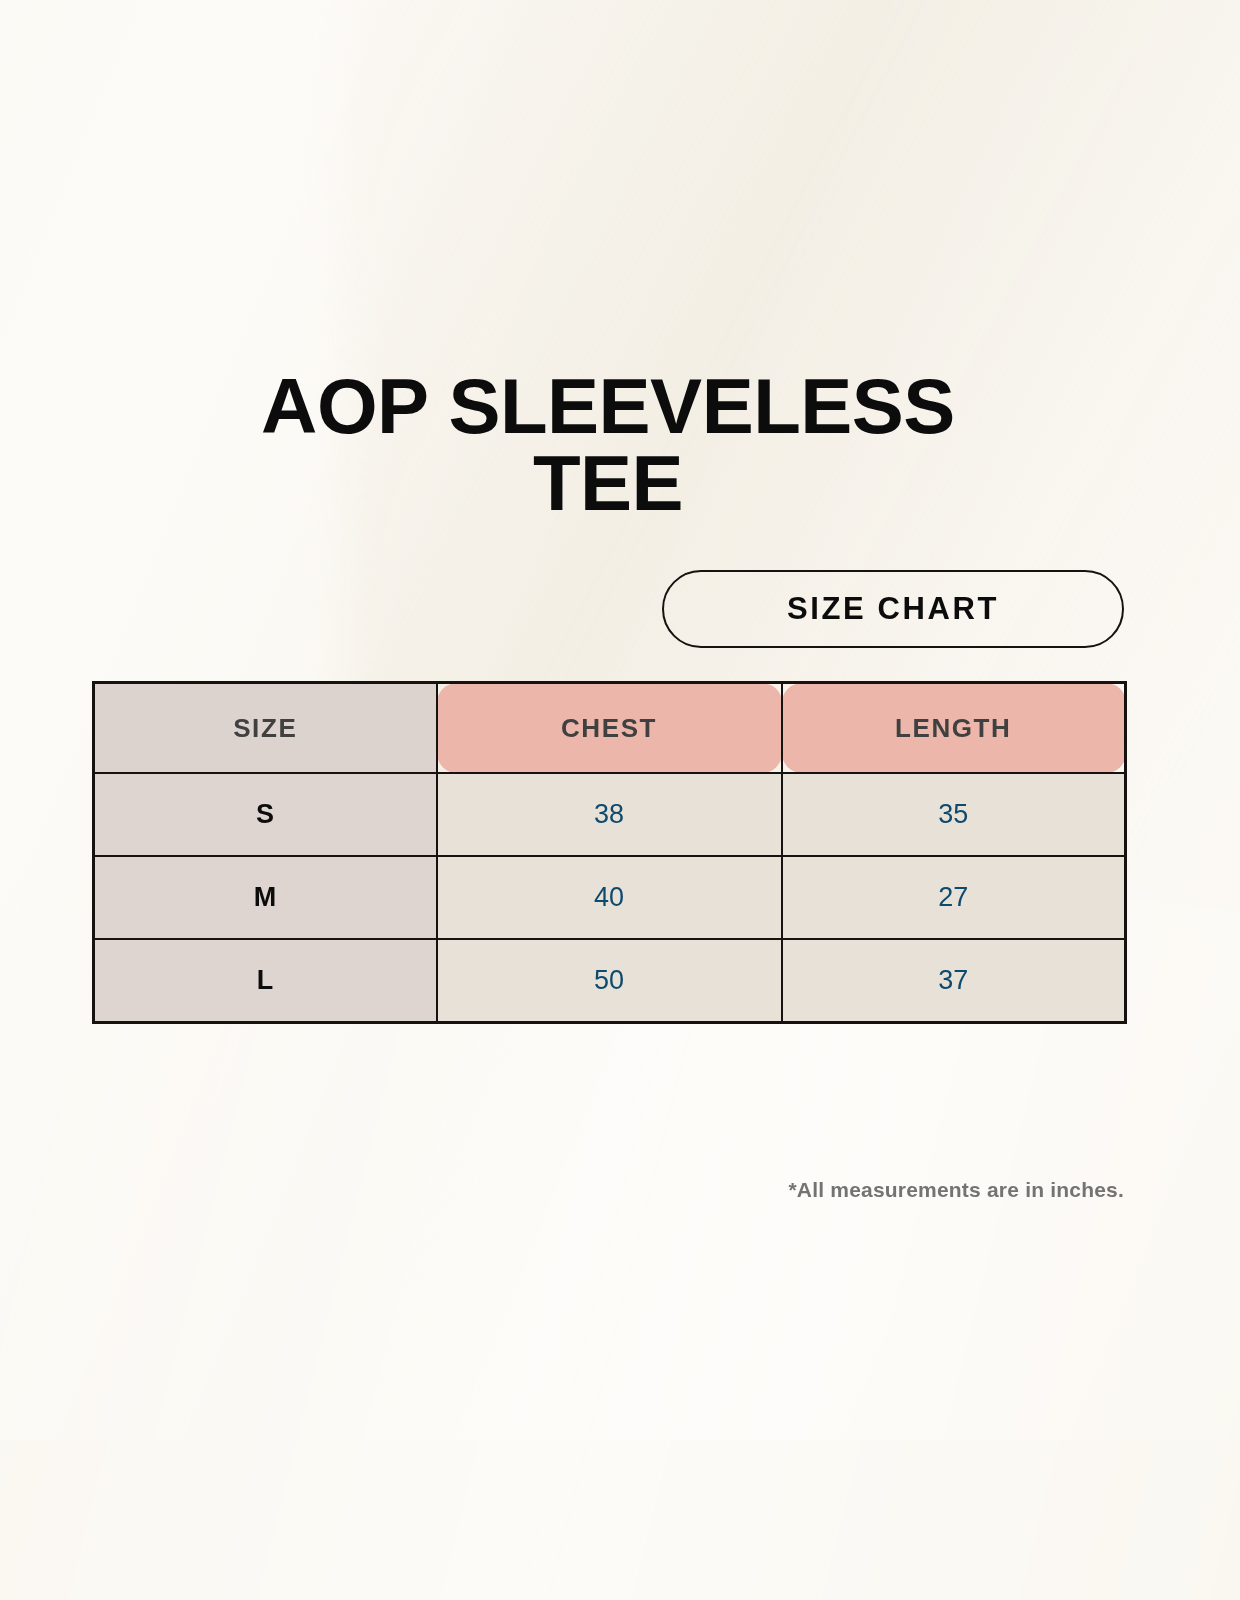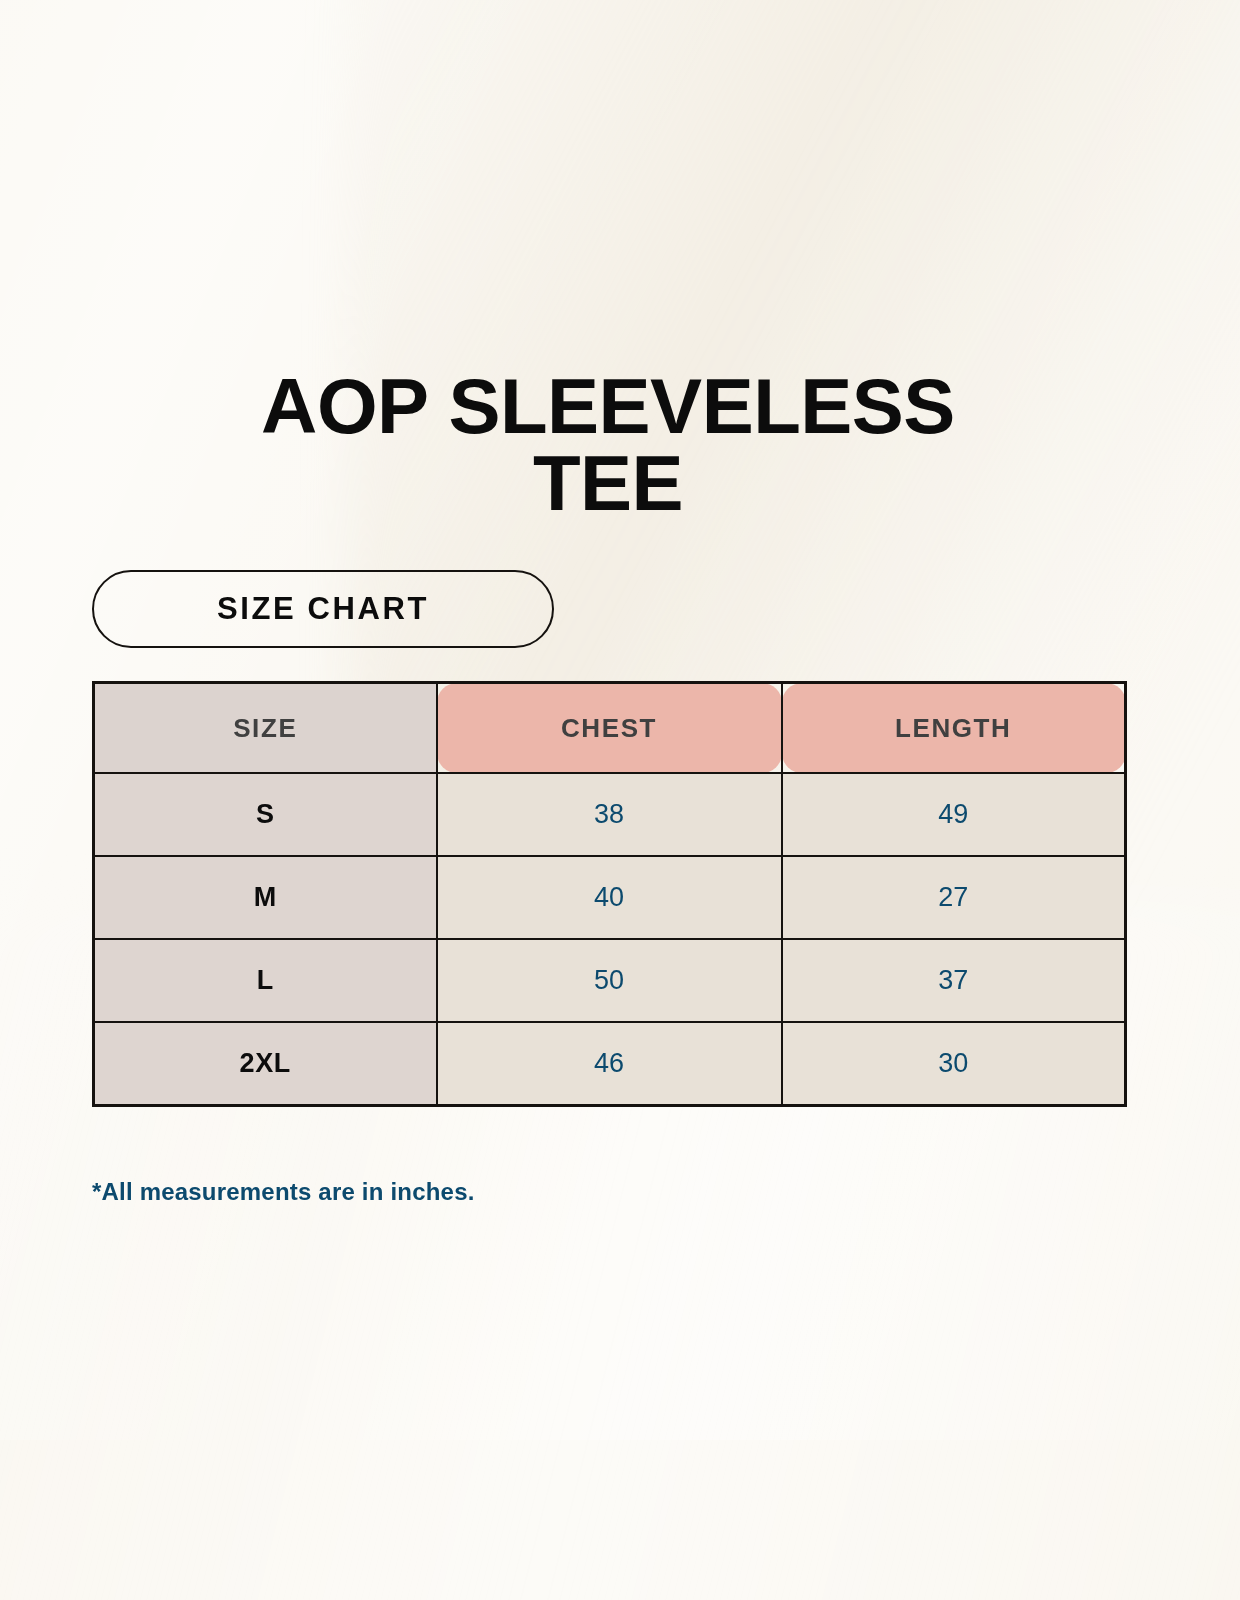--- a/index.html
+++ b/index.html
@@ -86,21 +86,21 @@
     white-space: pre-line;
   }
 
   
   .pill-wrap {
     position: absolute;
     left: 92px;
     top: 570px;
     width: 1032px;
     display: flex;
-    justify-content: flex-start;
+    justify-content: flex-end;
   }
   .pill {
     box-sizing: border-box;
     width: 462px;
     height: 78px;
     border: 2.5px solid #15120f;
     border-radius: 39px;
     background: transparent;
     display: flex;
     align-items: center;
@@ -159,24 +159,25 @@
     font-weight: 400;
     color: #0c4a6e;
   }
 
   
   .footnote {
     position: absolute;
     left: 92px;
     top: 1178px;
     width: 1032px;
-    font-size: 24px;
+    text-align: right;
+    font-size: 21px;
     font-weight: 700;
     letter-spacing: 0.2px;
-    color: #0c4a6e;
+    color: #737373;
   }
 </style>
 </head>
 <body>
 
 <div class="canvas">
   <div class="bg-sheen-a"></div>
   <div class="bg-sheen-b"></div>
   <div class="bg-sheen-c"></div>
 
@@ -199,36 +200,31 @@
         <tr>
           <th class="head-size">SIZE</th>
           <th class="head-metric">CHEST</th>
           <th class="head-metric">LENGTH</th>
         </tr>
       </thead>
       <tbody>
         <tr>
           <td class="cell-size">S</td>
           <td class="cell-value">38</td>
-          <td class="cell-value">49</td>
+          <td class="cell-value">35</td>
         </tr>
         <tr>
           <td class="cell-size">M</td>
           <td class="cell-value">40</td>
           <td class="cell-value">27</td>
         </tr>
         <tr>
           <td class="cell-size">L</td>
           <td class="cell-value">50</td>
           <td class="cell-value">37</td>
         </tr>
-        <tr>
-          <td class="cell-size">2XL</td>
-          <td class="cell-value">46</td>
-          <td class="cell-value">30</td>
-        </tr>
       </tbody>
     </table>
 
     <div class="footnote">*All measurements are in inches.</div>
 
   </div>
 </div>
 
 </body></html>

